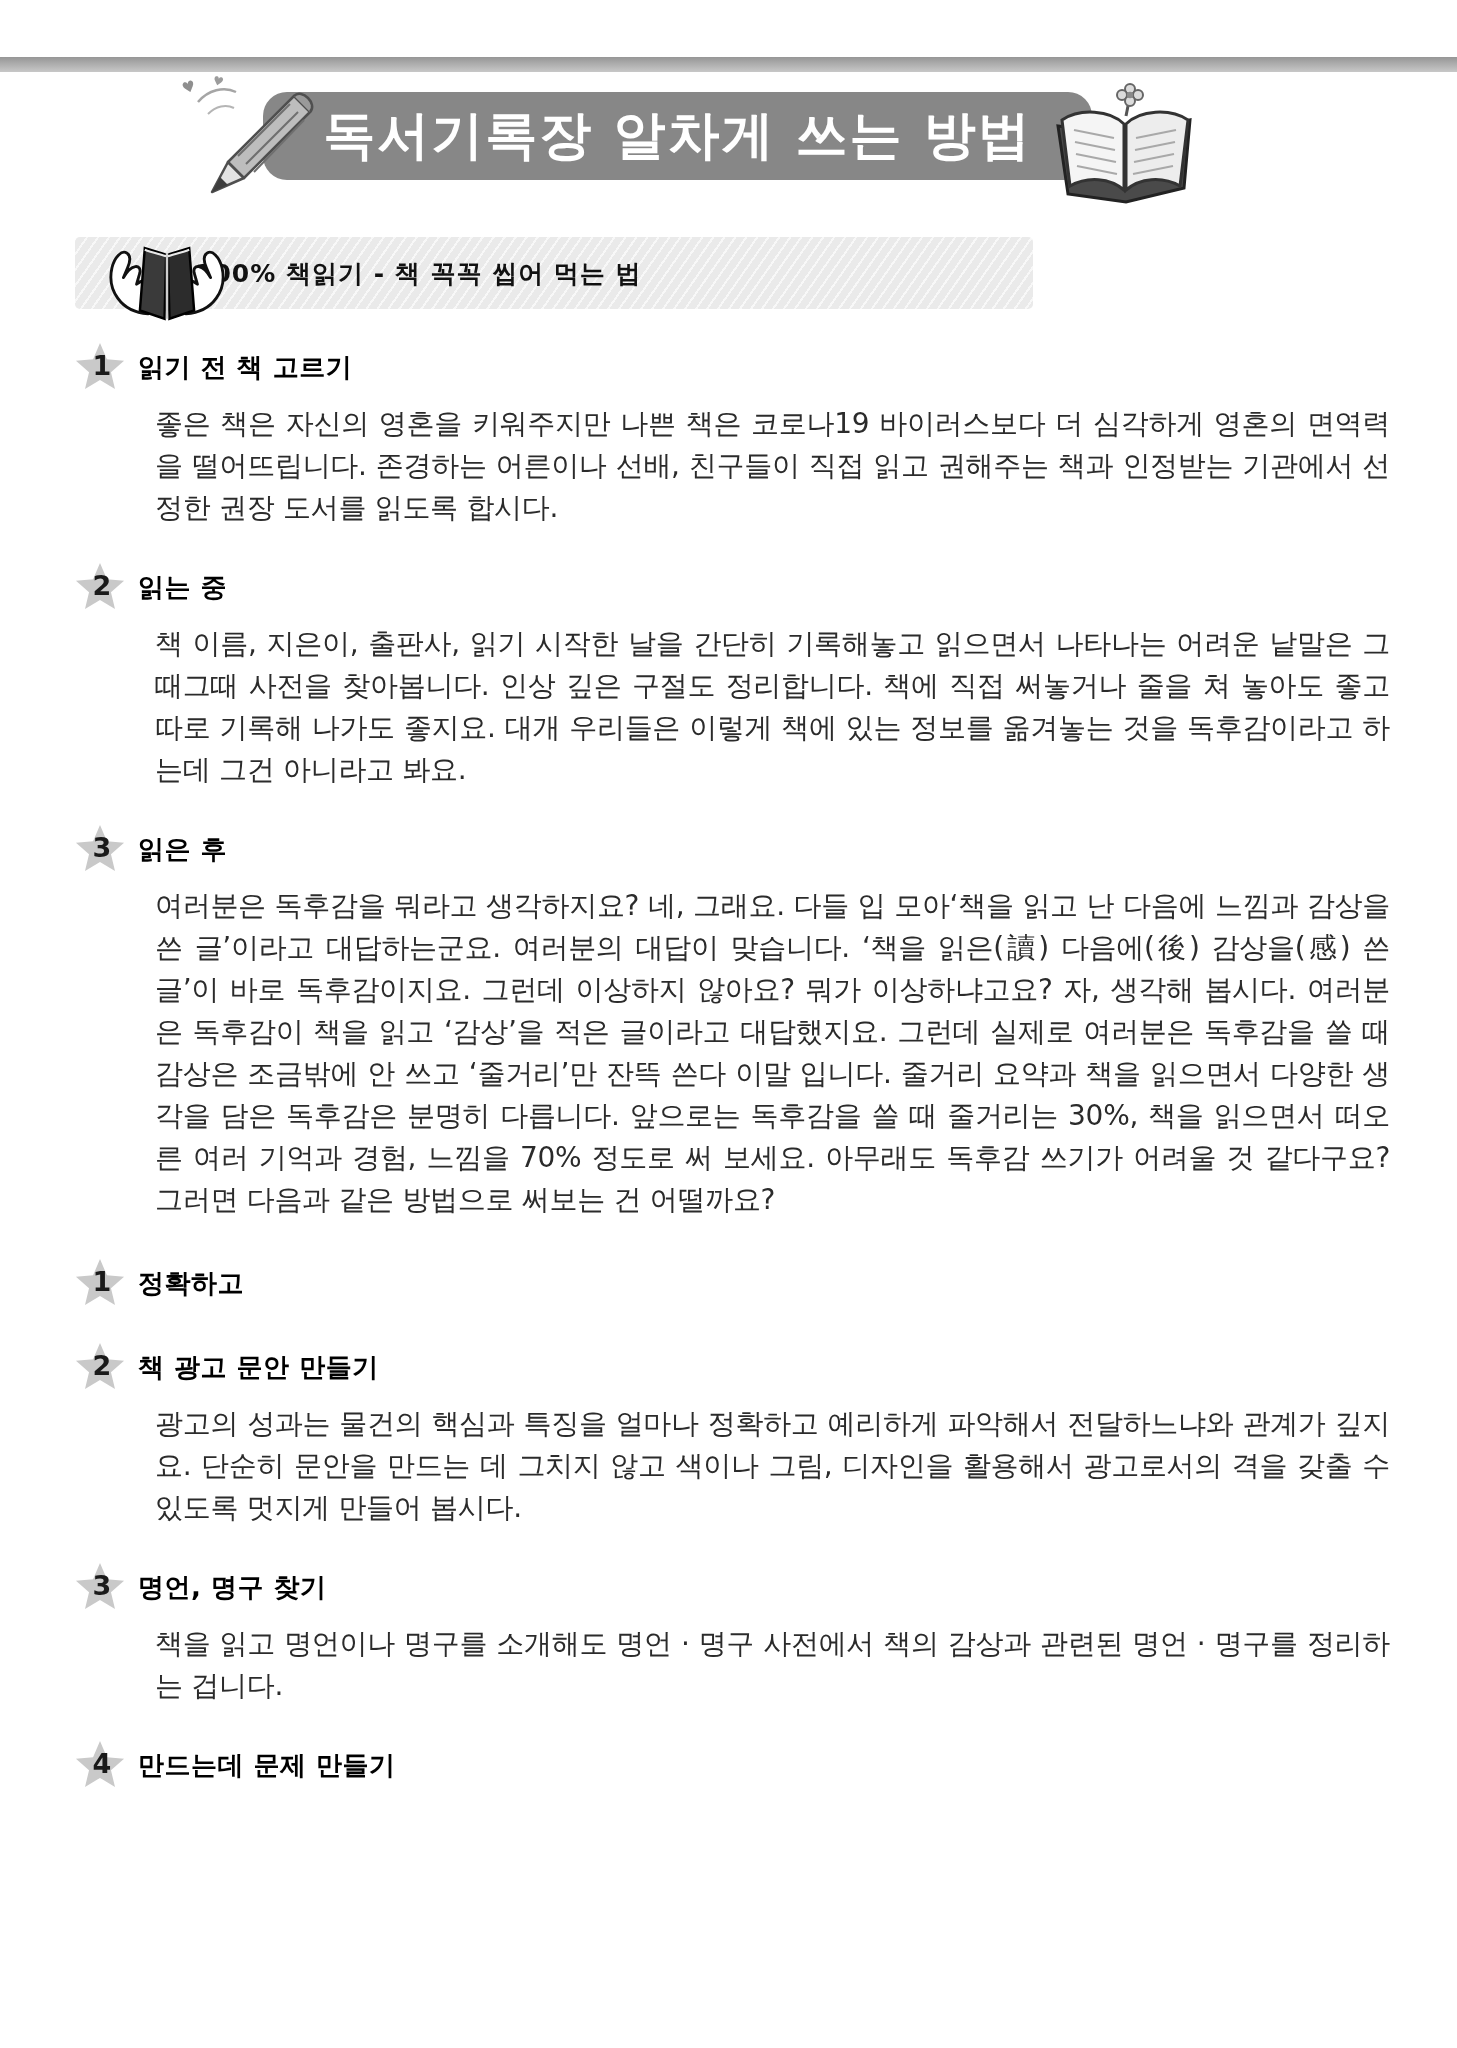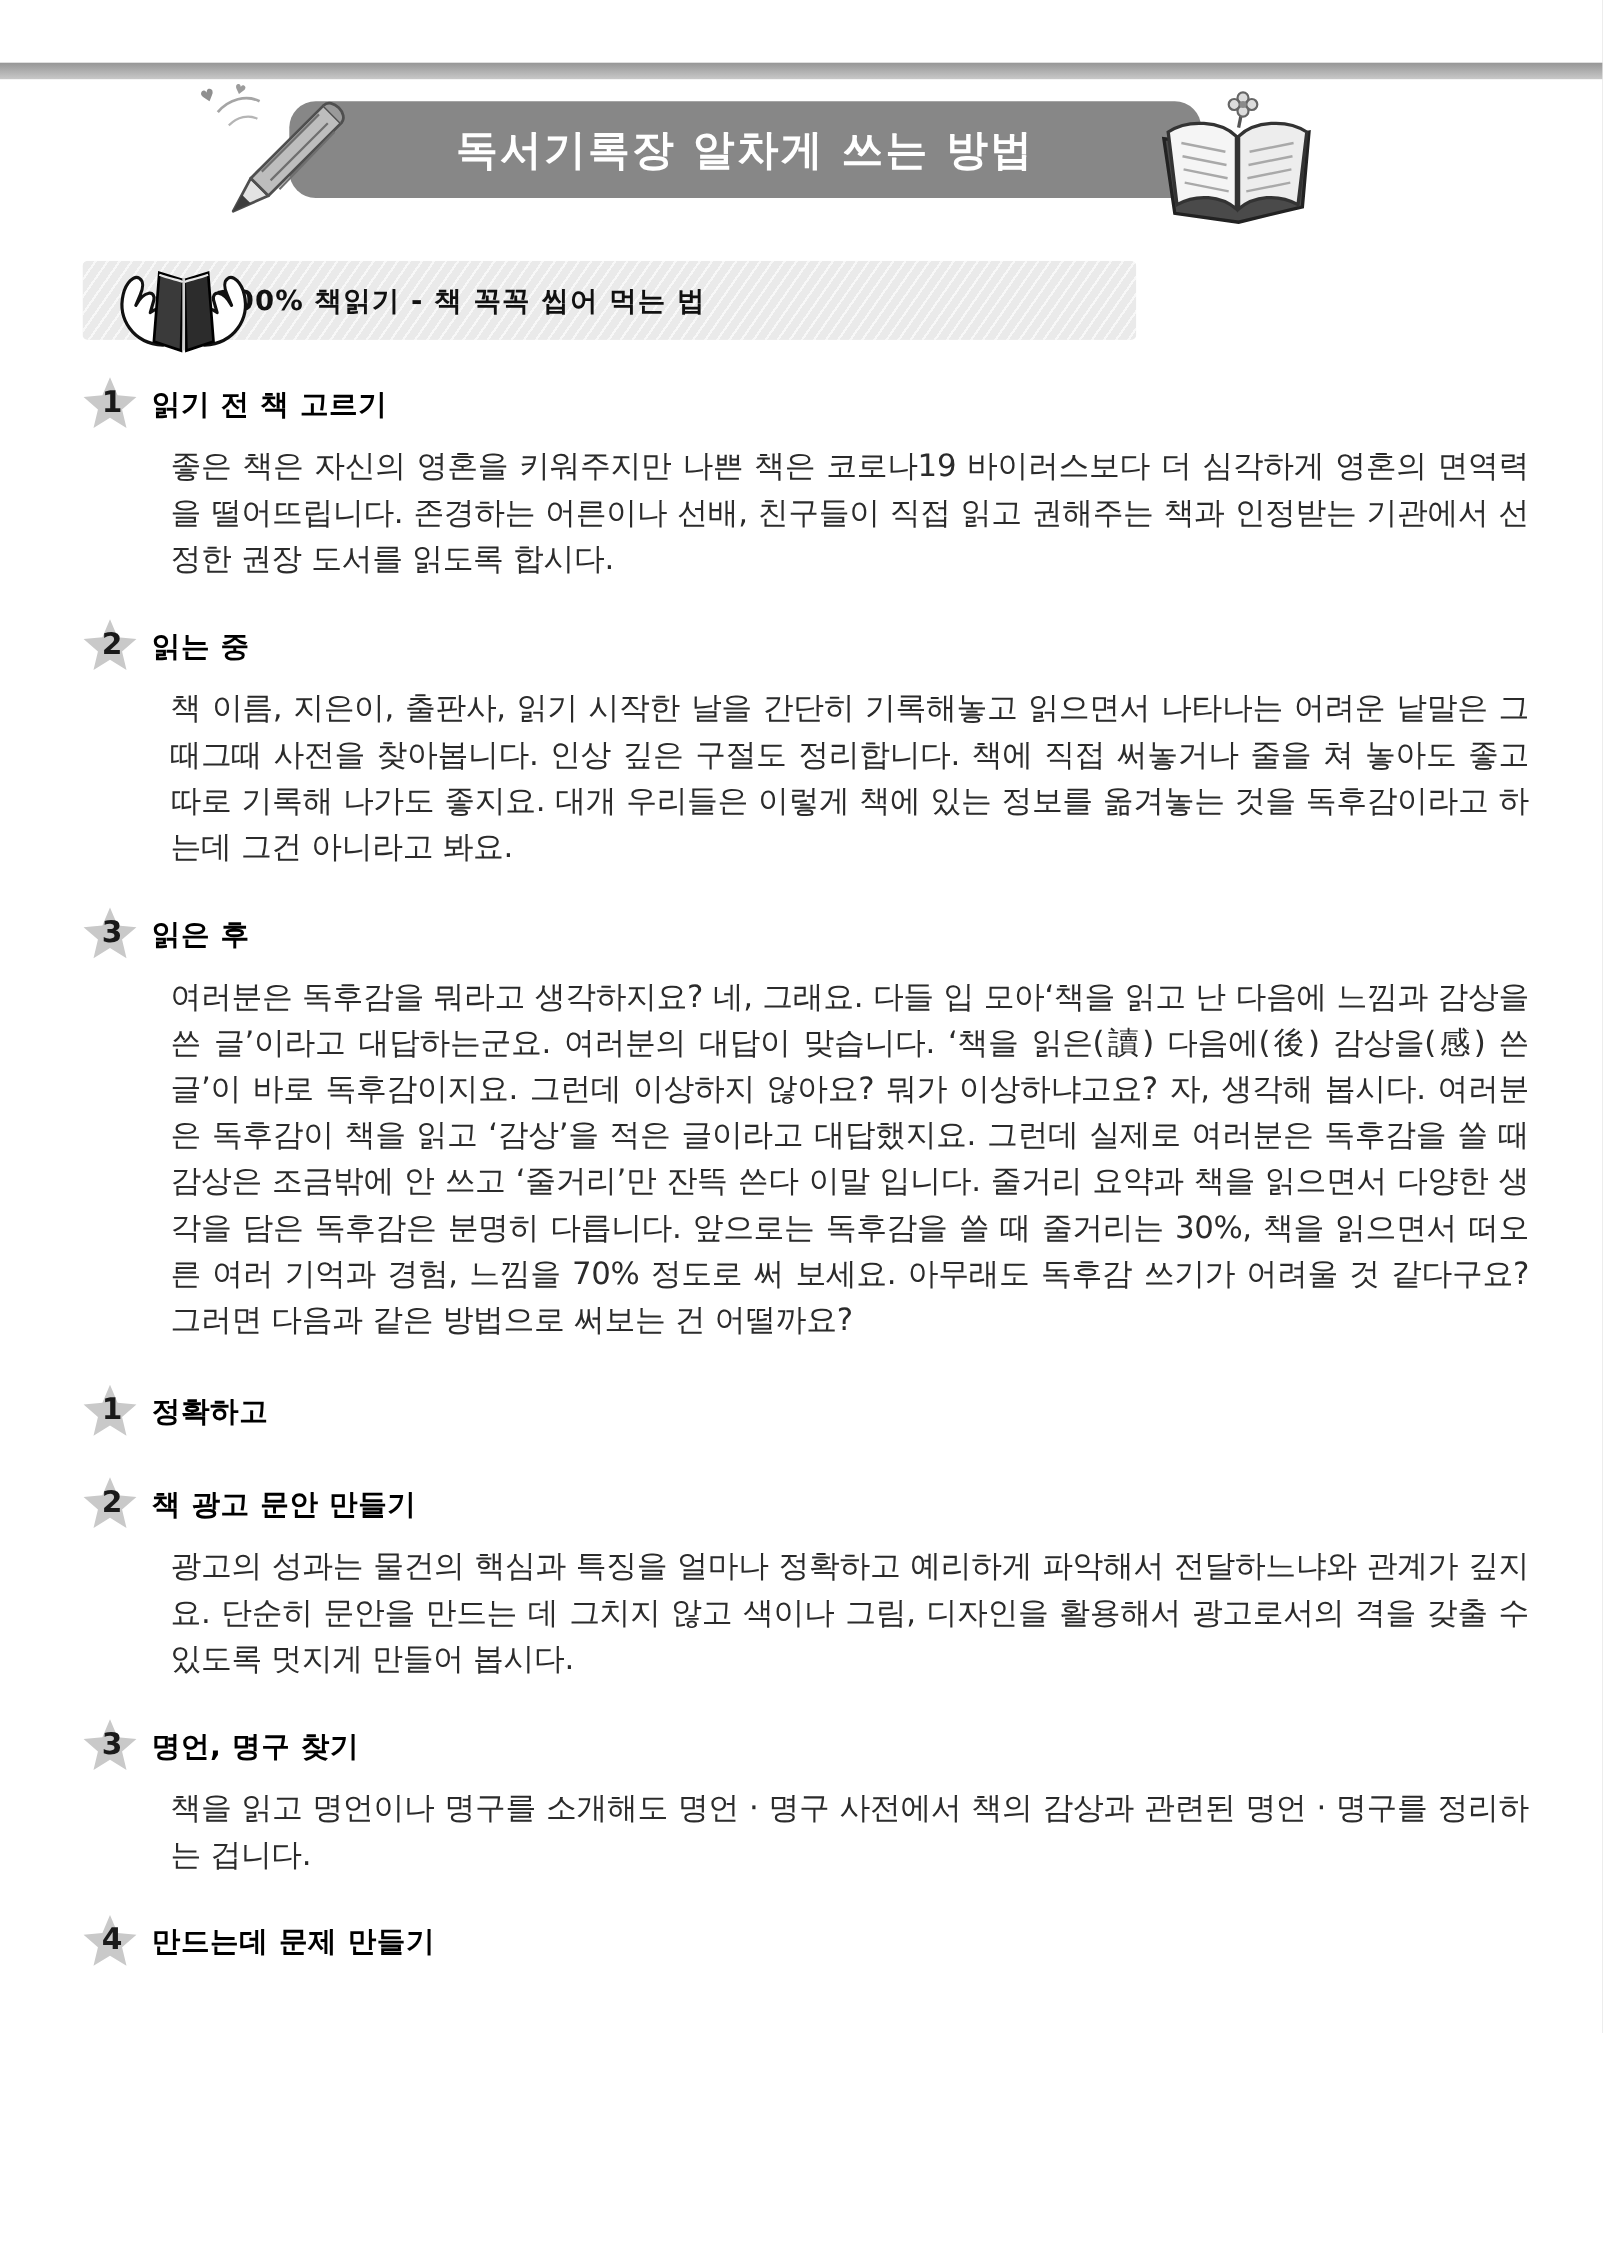--- a/index.html
+++ b/index.html
@@ -20,21 +20,21 @@
   
   .title-row{position:absolute;top:68px;left:0;width:100%;height:135px;}
   .pencil{position:absolute;left:178px;top:0;z-index:3;}
   .title-banner{
     position:absolute;left:263px;top:24px;width:829px;height:88px;
     background:#878787;border-radius:24px;
     display:flex;align-items:center;justify-content:center;
     z-index:1;
   }
   .title-banner h1{
-    margin:0;color:#ffffff;font-size:38px;font-weight:700;letter-spacing:2px;
+    margin:0;color:#ffffff;font-size:52px;font-weight:700;letter-spacing:2px;
   }
   .open-book{position:absolute;left:1040px;top:14px;z-index:2;}
   
   .content{position:absolute;top:237px;left:75px;width:1315px;}
   .section-banner{
     position:relative;height:72px;border-radius:5px;
     width:958px;
     background:#eaeaea;
     background-image:repeating-linear-gradient(125deg,
       rgba(255,255,255,.65) 0 2px, rgba(0,0,0,0) 2px 9px);

